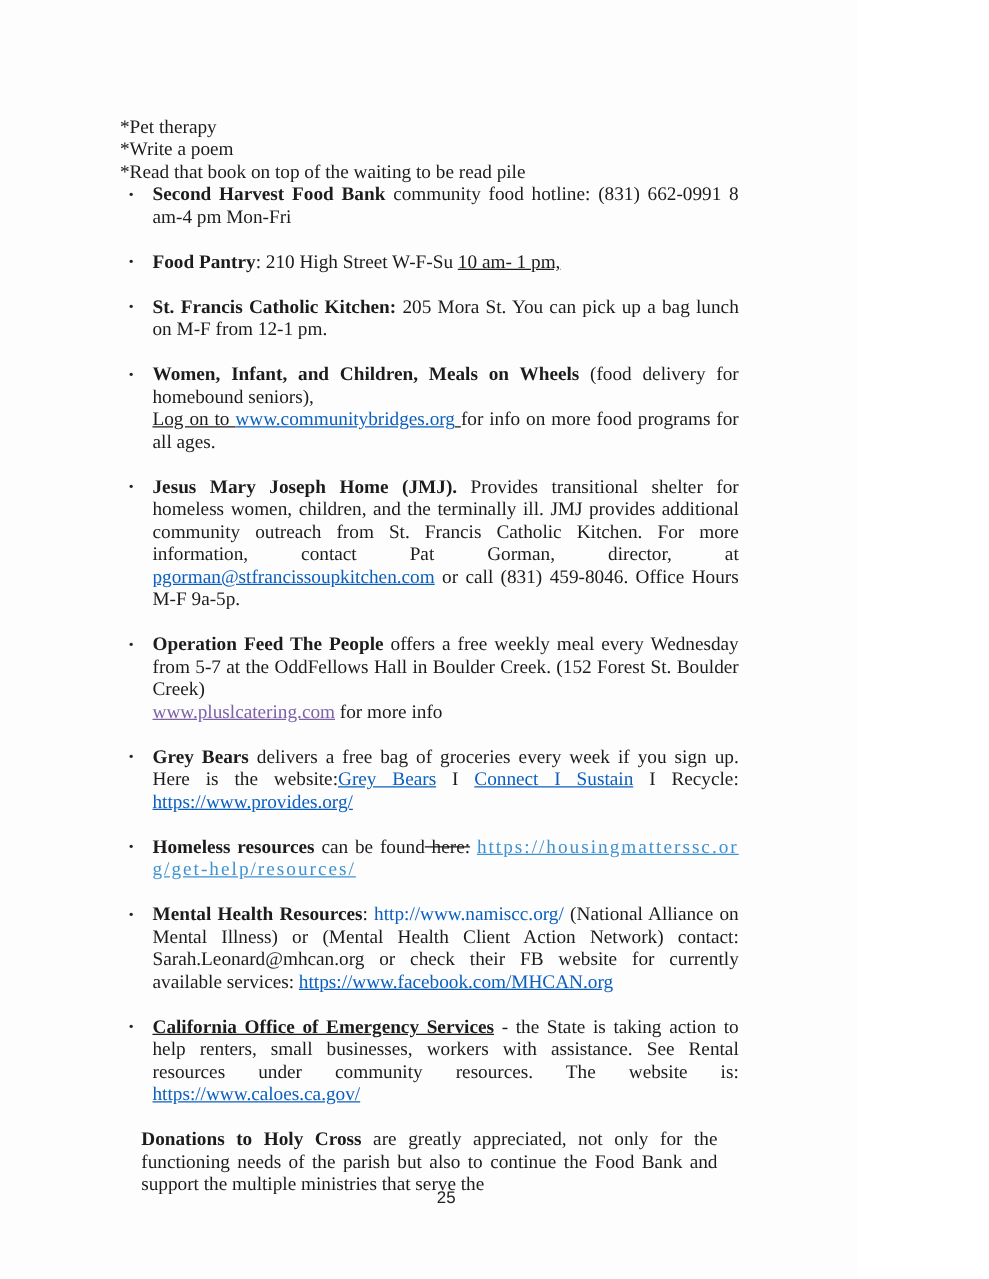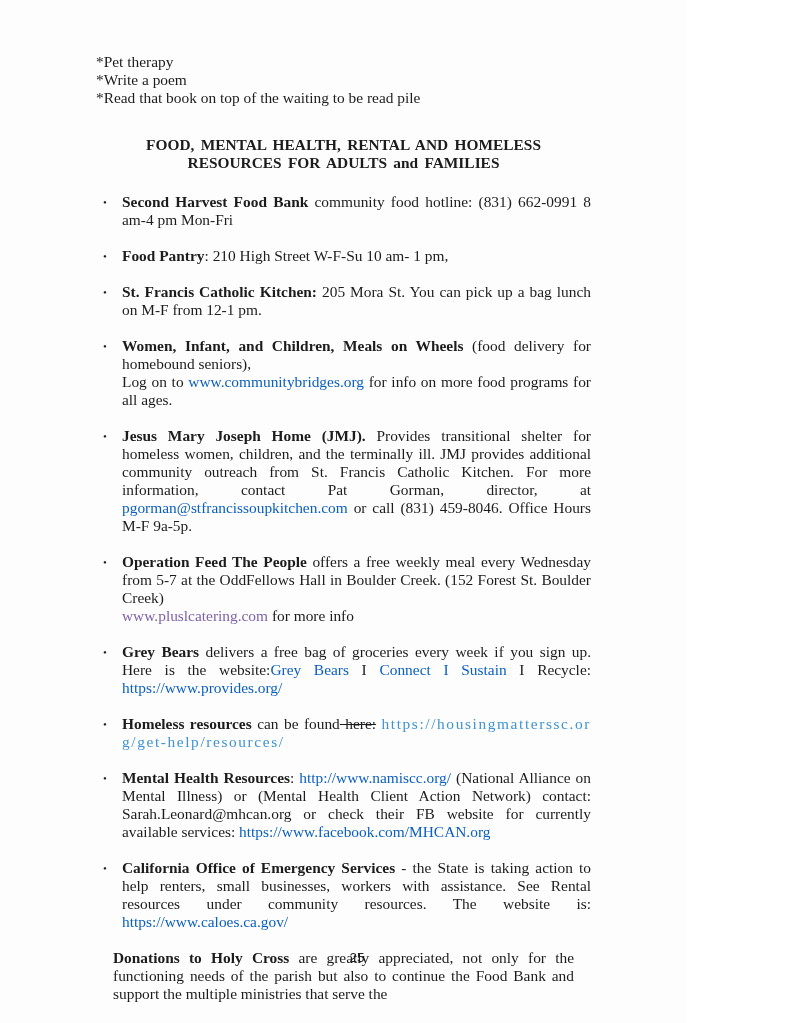--- a/index.html
+++ b/index.html
@@ -1,36 +1,36 @@
 <!DOCTYPE html>
 <html style="--link-blue: #0b5fbe; --link-light: #3f93d2; --link-purple: #7e62a8;"><head>
 <meta charset="utf-8">
 <style>
   html,body{margin:0;padding:0;background:#ffffff;}
   .page{
     width:686px;height:1023px;box-sizing:border-box;position:relative;
     background:#fdfdfd;color:#1c1c1c;
     font-family:"Liberation Serif", serif;
     font-size:15.4px;line-height:18px;
-    padding:53px 95px 0 96px;
+    padding:93px 95px 0 96px;
     overflow:hidden;
   }
   .intro-line{white-space:normal;}
   .heading{
     font-weight:bold;text-align:center;
     margin:29px 14px 21px 14px;
     word-spacing:2.5px;
   }
   .bullets{margin:0;}
   .bullet{display:flex;margin:0 0 18px 0;}
   .marker{flex:0 0 26px;box-sizing:border-box;padding-left:7px;font-size:11px;}
   .btext{flex:1;text-align:justify;}
   .closing{text-align:justify;margin:17px;}
   .b{font-weight:bold;}
-  .u{}
+  .u{text-decoration:underline;}
   .strike{text-decoration:line-through;}
   .ls{letter-spacing:1.6px;word-break:break-all;}
   a.lnk{cursor:pointer;}
   .lnk-blue{color:var(--link-blue,#0b5fbe);}
   .lnk-light{color:var(--link-light,#3f93d2);}
   .lnk-purple{color:var(--link-purple,#7e62a8);}
   .page-number{
     position:absolute;left:0;right:0;bottom:56px;
     text-align:center;
     font-family:"Liberation Sans", sans-serif;
@@ -41,21 +41,20 @@
 <body>
 
 <div class="page">
 
   <div class="intro">
     <div class="intro-line">*Pet therapy</div>
     <div class="intro-line">*Write a poem</div>
     <div class="intro-line">*Read that book on top of the waiting to be read pile</div>
   </div>
 
-  <div class="heading">FOOD, MENTAL HEALTH, RENTAL AND HOMELESS RESOURCES FOR ADULTS and FAMILIES</div>
 
   <div class="bullets">
     <div class="bullet">
       <span class="marker">•</span>
       <div class="btext"><span class="b">Second Harvest Food Bank</span><span> community food hotline: (831) 662-0991 8 am-4 pm Mon-Fri</span></div>
     </div>
     <div class="bullet">
       <span class="marker">•</span>
       <div class="btext"><span class="b">Food Pantry</span><span>: 210 High Street W-F-Su </span><span class="u">10 am- 1 pm,</span></div>
     </div>

